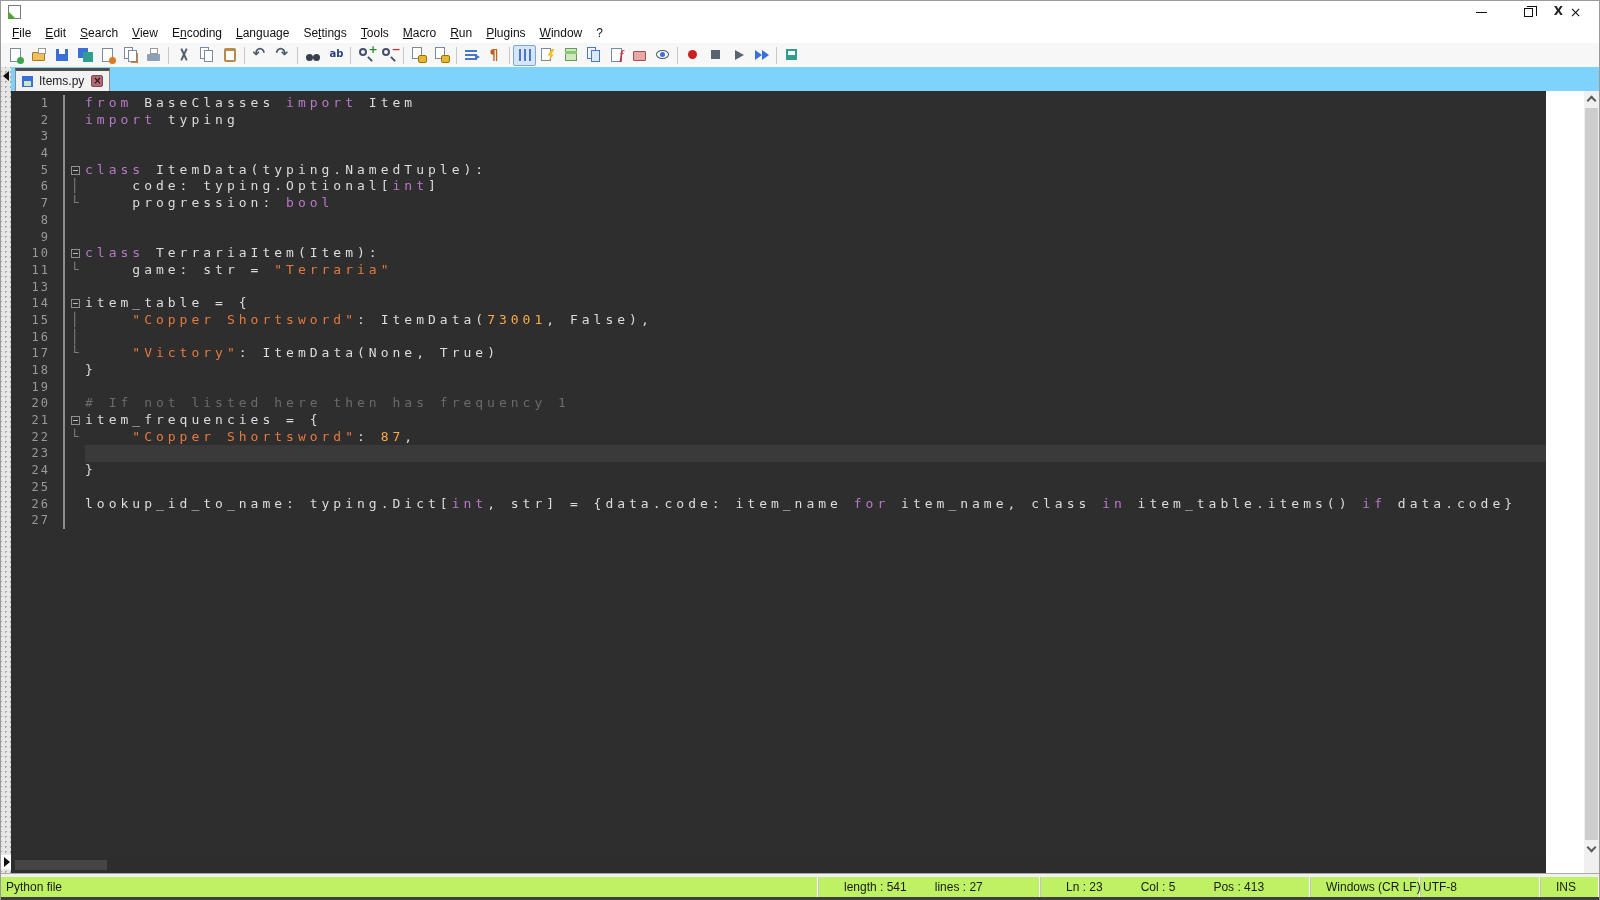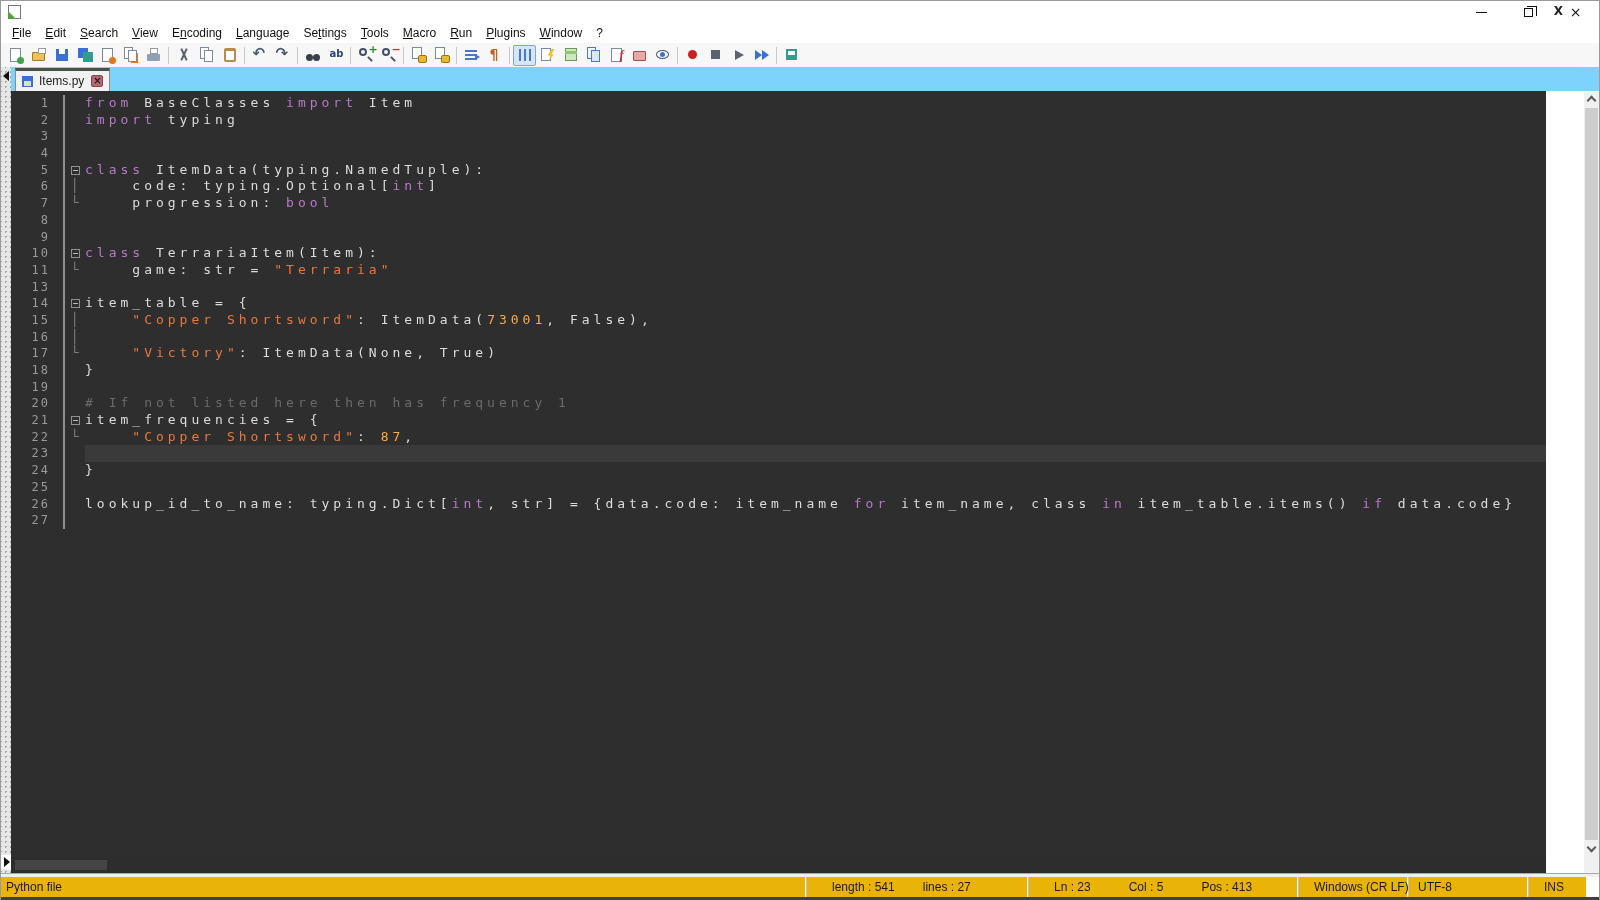--- a/index.html
+++ b/index.html
@@ -128,28 +128,28 @@
   #vscroll .up { top:6px; transform:rotate(45deg); }
   #vscroll .dn { bottom:6px; transform:rotate(225deg); }
   #vscroll .thumb { position:absolute; left:1px; top:17px; width:13px; height:732px; background:#cdcdcd; }
   #vcorner { position:absolute; right:0; top:856px; width:15px; height:16px; background:#f0f0f0; }
   #hscroll { position:absolute; left:10px; top:856px; width:1535px; height:16px; background:#2d2d2d; }
   #hscroll .thumb { position:absolute; left:4px; top:3px; width:92px; height:10px; background:#454545; }
 
   
   #sbgroove { position:absolute; left:0; top:872px; right:0; height:4px; background:#f0f0f0;
     border-top:1px solid #a8a8a8; }
-  #statusbar { position:absolute; left:0; top:876px; right:12px; height:20px; background:#eab308; display:flex;
+  #statusbar { position:absolute; left:0; top:876px; right:0; height:20px; background:#bef264; display:flex;
     font-size:12px; color:#1a1a1a;justify-content:flex-end; }
   .sbsec { border-right:1px solid #c2c2c2; box-shadow:inset -1px 0 0 #fff; display:flex; align-items:center; white-space:nowrap; }
   #sb1 { flex:1; padding-left:5px; }
   #sb2 { width:222px; padding-left:25px; gap:28px; }
   #sb3 { width:270px; padding-left:25px; gap:38px; }
   #sb4 { width:110px; padding-left:15px; }
-  #sb5 { width:120px; padding-left:9px; }
+  #sb5 { width:120px; padding-left:2px; }
   #sb6 { width:58px; padding-left:15px; border-right:none; }
   #bottomstrip { position:absolute; left:0; top:896px; right:0; height:4px; background:#3f3f3f; }
 </style>
 </head>
 <body>
 
 <div id="win">
 
   <div id="titlebar">
     <span id="appicon"></span>

